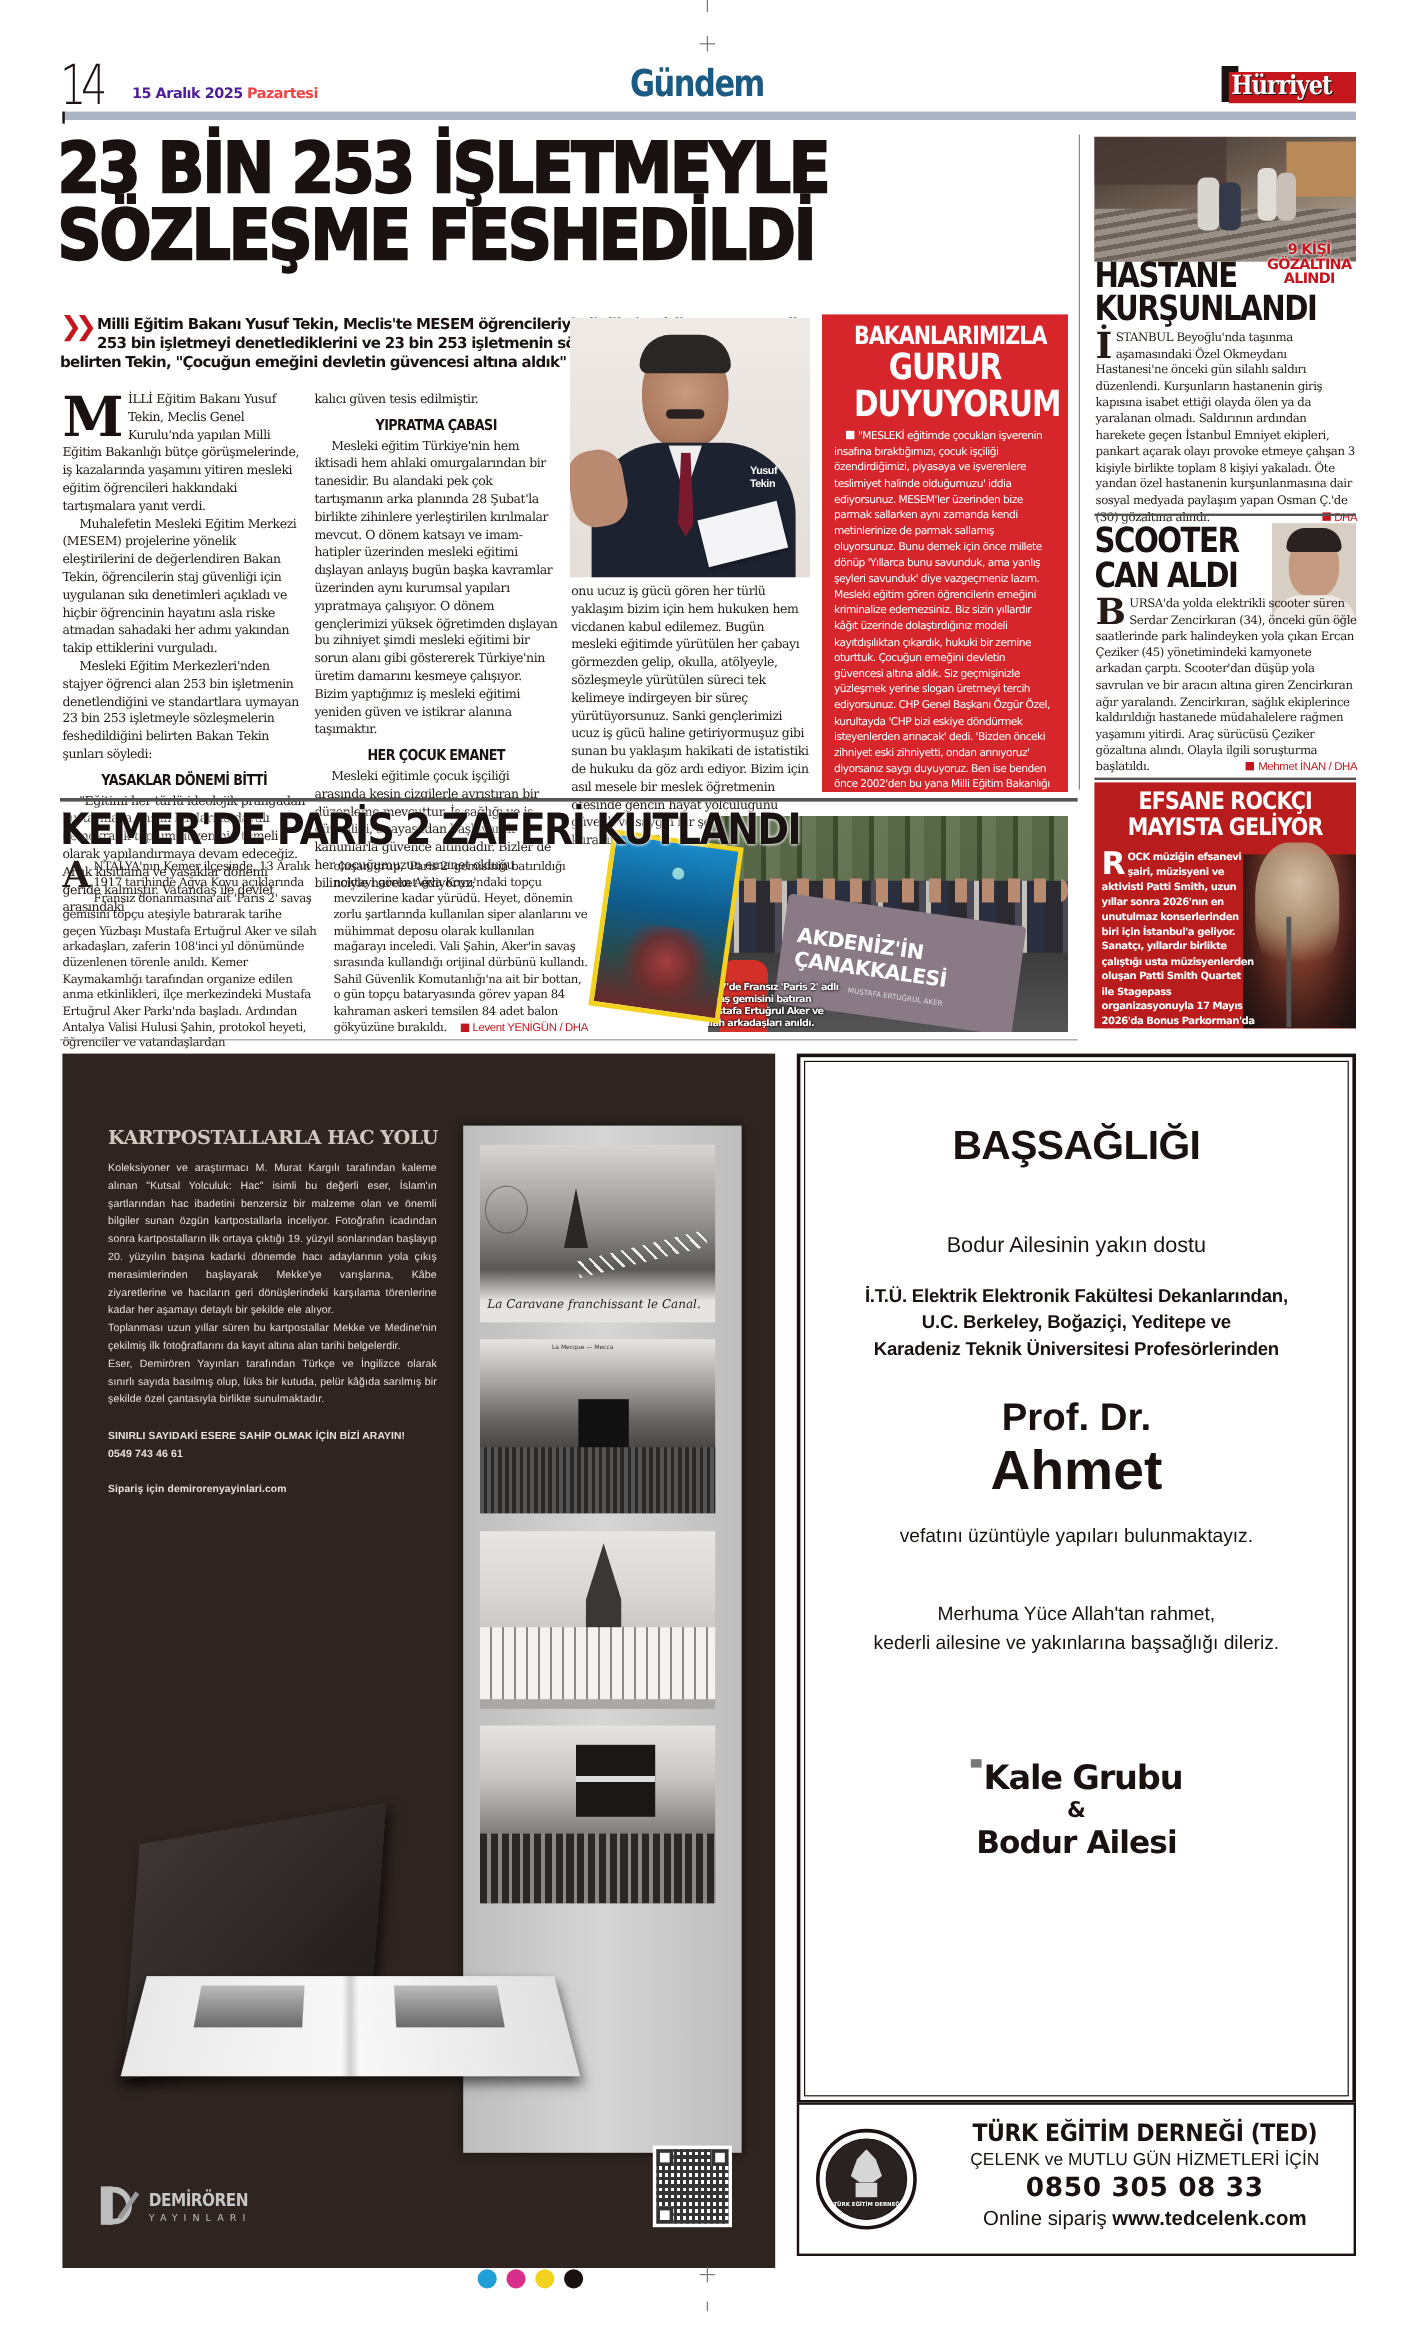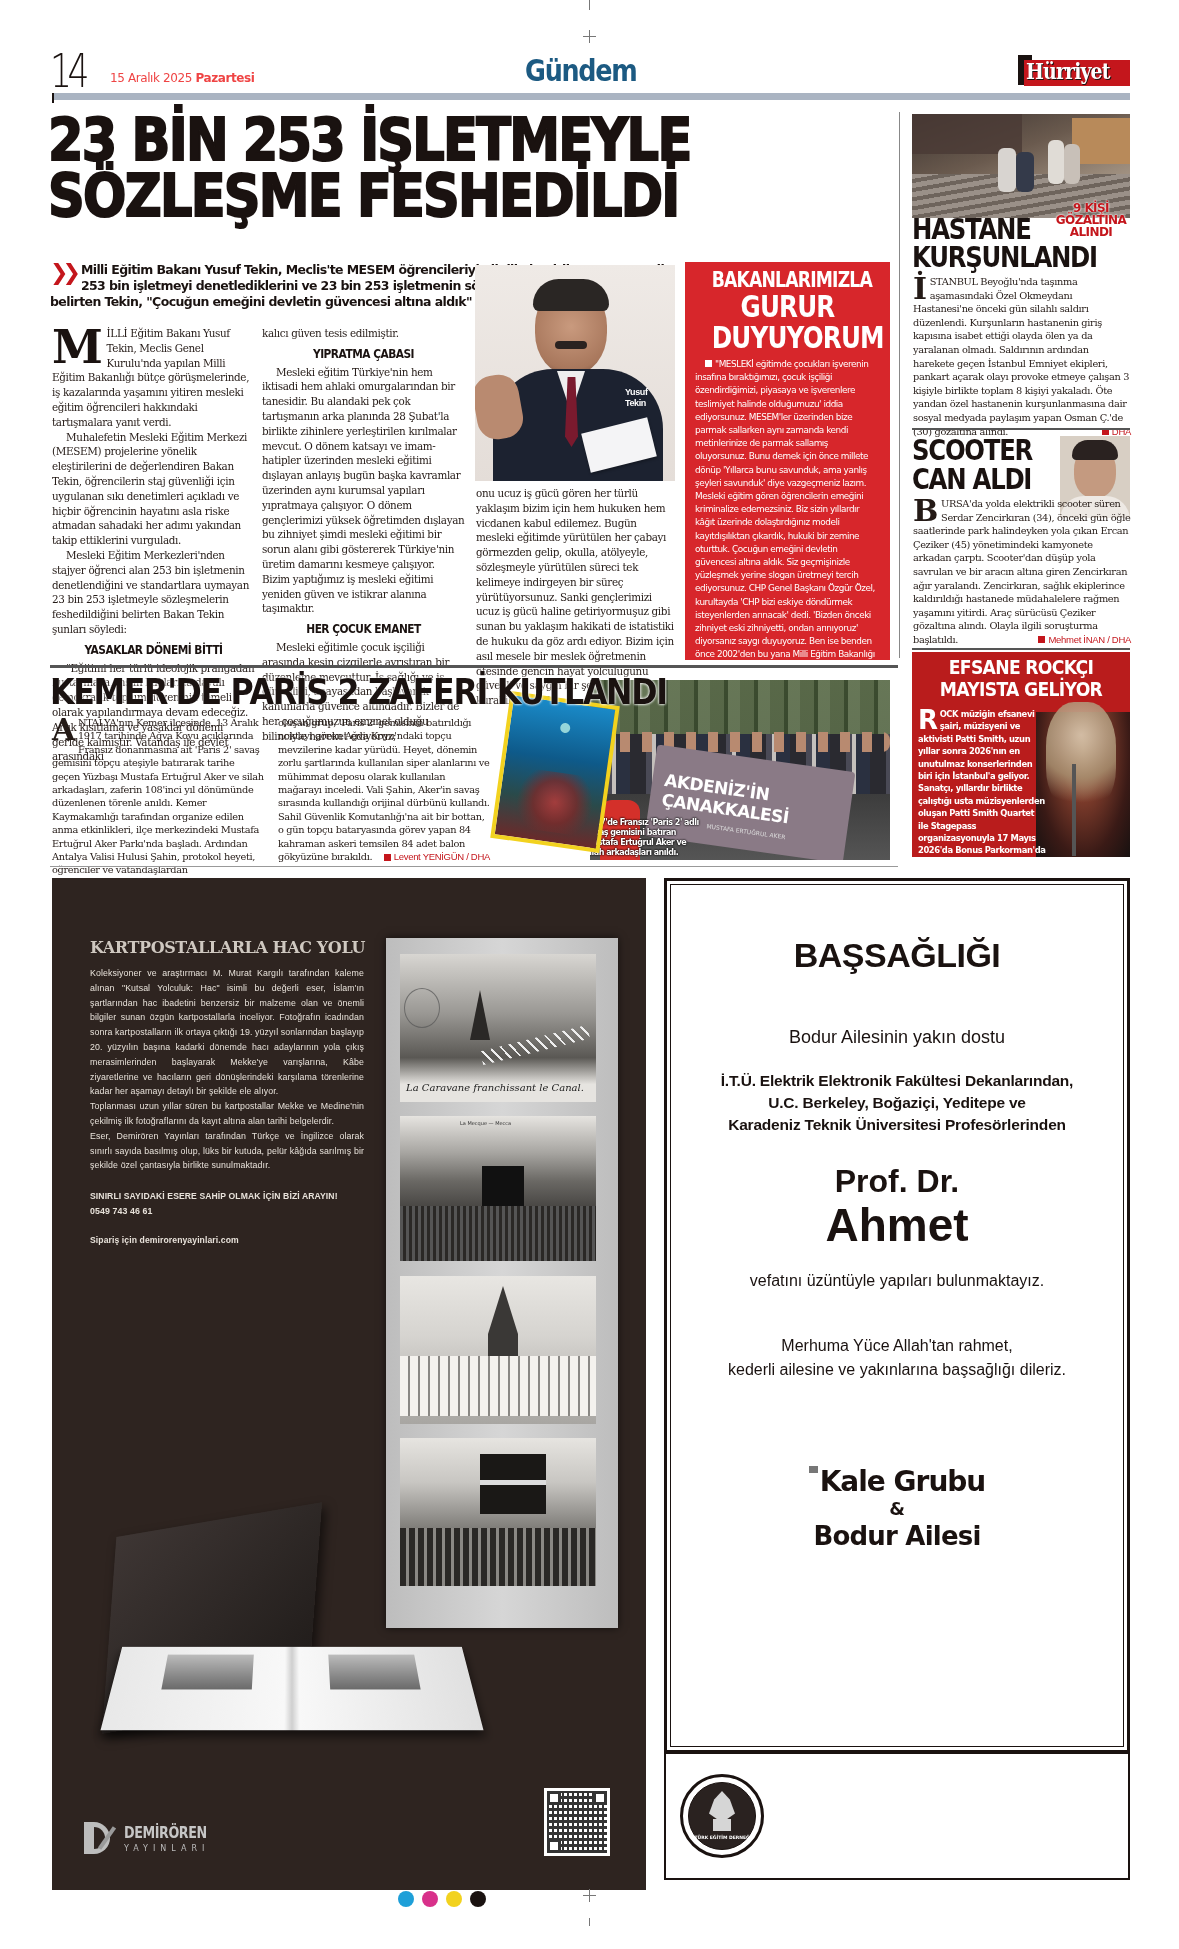--- a/index.html
+++ b/index.html
@@ -23,21 +23,21 @@
 </head>
 <body>
 
 <div class="crop-mark" style="left:589px;top:0;width:1px;height:10px;"></div>
 <div class="crop-mark" style="left:583px;top:36px;width:13px;height:1px;"></div>
 <div class="crop-mark" style="left:589px;top:30px;width:1px;height:13px;"></div>
 
 <header>
   <div class="abs" style="left:50px;top:46px;font-family:'DejaVu Sans',sans-serif;font-weight:200;font-size:46px;line-height:50px;letter-spacing:-6px;color:#1a1210;transform:scaleX(0.75);transform-origin:left;">14</div>
   <div class="abs cond" style="left:110px;top:71px;font-size:12px;color:#555;letter-spacing:-0.4px;">
-    <span style="font-weight:normal;color:#ef4444;">15 Aralık 2025</span>
+    <span style="font-weight:bold;color:#4c1d95;">15 Aralık 2025</span>
     <span style="font-weight:bold;color:#ef4444;">Pazartesi</span>
   </div>
   <div class="abs" style="left:525px;top:52px;font-family:'DejaVu Sans',sans-serif;font-weight:bold;font-size:31px;color:#1c5a82;letter-spacing:-1.5px;transform:scaleX(0.82);transform-origin:left;">Gündem</div>
   <div class="abs" style="left:1018px;top:55px;width:112px;height:32px;">
     <div style="position:absolute;left:0;top:0;width:14px;height:30px;background:#1a1210;"></div>
     <div style="position:absolute;left:6px;top:5px;width:106px;height:26px;background:#c4161c;"></div>
     <span style="position:absolute;left:8px;top:3px;font-family:'DejaVu Serif',serif;font-weight:bold;font-size:22px;color:#fff;letter-spacing:-1px;transform:scaleX(0.86);transform-origin:left;text-shadow:1px 1px 0 #1a1210;">Hürriyet</span>
   </div>
   <div class="abs" style="left:52px;top:93px;width:1078px;height:7px;background:#aab4c2;"></div>
   <div class="abs" style="left:52px;top:93px;width:2px;height:10px;background:#1a1210;"></div>
@@ -191,21 +191,21 @@
     <p>Toplanması uzun yıllar süren bu kartpostallar Mekke ve Medine'nin çekilmiş ilk fotoğraflarını da kayıt altına alan tarihi belgelerdir.</p>
     <p>Eser, Demirören Yayınları tarafından Türkçe ve İngilizce olarak sınırlı sayıda basılmış olup, lüks bir kutuda, pelür kâğıda sarılmış bir şekilde özel çantasıyla birlikte sunulmaktadır.</p>
     <p style="margin-top:16px;font-weight:bold;font-size:8.6px;">SINIRLI SAYIDAKİ ESERE SAHİP OLMAK İÇİN BİZİ ARAYIN!</p>
     <p style="font-weight:bold;">0549 743 46 61</p>
     <p style="margin-top:14px;font-weight:bold;font-size:8.6px;">
       <span>Sipariş için</span>
       <span>demirorenyayinlari.com</span>
     </p>
   </div>
 
-  <div class="abs" style="left:334px;top:60px;width:232px;height:690px;background:linear-gradient(90deg,#bdbdbd,#d6d6d6 50%,#bdbdbd);box-shadow:0 0 8px rgba(0,0,0,.6);">
+  <div class="abs" style="left:334px;top:60px;width:232px;height:856px;background:linear-gradient(90deg,#bdbdbd,#d6d6d6 50%,#bdbdbd);box-shadow:0 0 8px rgba(0,0,0,.6);">
     <div class="abs" style="left:14px;top:16px;width:196px;height:148px;background:linear-gradient(180deg,#d8d6d2 0%,#9a9894 40%,#5a5854 70%,#e6e4e0 88%);">
       <div style="position:absolute;left:4px;top:34px;width:36px;height:40px;border:1px solid #555;border-radius:50%;opacity:.7;"></div>
       <div style="position:absolute;left:70px;top:36px;width:20px;height:50px;background:#2a2826;clip-path:polygon(50% 0,100% 100%,0 100%);"></div>
       <div style="position:absolute;left:80px;top:84px;width:110px;height:14px;background:repeating-linear-gradient(60deg,#eee 0 2px,transparent 2px 8px);transform:rotate(-14deg);"></div>
       <div style="position:absolute;left:6px;top:128px;font-family:'DejaVu Serif',serif;font-style:italic;font-size:10px;color:#222;white-space:nowrap;">La Caravane franchissant le Canal.</div>
     </div>
     <div class="abs" style="left:14px;top:178px;width:196px;height:145px;background:linear-gradient(180deg,#e6e4e0 0%,#a8a6a2 25%,#6a6864 45%,#3a3836 70%,#2a2826 100%);">
       <div style="position:absolute;left:60px;top:4px;font-size:5px;color:#333;font-family:'DejaVu Sans',sans-serif;">La Mecque — Mecca</div>
       <div style="position:absolute;left:82px;top:50px;width:42px;height:44px;background:#111;"></div>
       <div style="position:absolute;left:0;top:90px;width:196px;height:55px;background:repeating-linear-gradient(90deg,#555 0 3px,#2a2826 3px 6px);"></div>
@@ -276,20 +276,29 @@
   </div>
 </section>
 
 <section class="abs" style="left:664px;top:1752px;width:466px;height:128px;border:2px solid #1a1210;background:#fff;">
   <div style="position:absolute;left:14px;top:20px;width:84px;height:84px;border-radius:50%;border:3px solid #1a1210;">
     <div style="position:absolute;left:5px;top:5px;width:68px;height:68px;border-radius:50%;border:1px solid #1a1210;background:#2a2220;"></div>
     <div style="position:absolute;left:26px;top:14px;width:26px;height:28px;background:#d6d6d6;border-radius:50% 50% 20% 20%;clip-path:polygon(50% 0,80% 30%,100% 80%,70% 100%,30% 100%,0 80%,20% 30%);"></div>
     <div style="position:absolute;left:30px;top:42px;width:18px;height:12px;background:#d6d6d6;"></div>
     <div style="position:absolute;left:10px;top:58px;width:60px;text-align:center;font-family:'DejaVu Sans',sans-serif;font-size:4.5px;font-weight:bold;color:#fff;">TÜRK EĞİTİM DERNEĞİ</div>
   </div>
+  <div style="position:absolute;left:118px;top:10px;width:340px;text-align:center;color:#1a1210;">
+    <div style="font-family:'DejaVu Sans',sans-serif;font-weight:bold;font-size:20px;line-height:26px;letter-spacing:-0.4px;white-space:nowrap;transform:scaleX(0.92);">TÜRK EĞİTİM DERNEĞİ (TED)</div>
+    <div style="font-family:'Liberation Sans',sans-serif;font-size:14.5px;line-height:20px;white-space:nowrap;">ÇELENK ve MUTLU GÜN HİZMETLERİ İÇİN</div>
+    <div style="font-family:'DejaVu Sans',sans-serif;font-weight:bold;font-size:22px;line-height:28px;letter-spacing:0.5px;">0850 305 08 33</div>
+    <div style="font-family:'Liberation Sans',sans-serif;font-size:17px;line-height:22px;white-space:nowrap;">
+      <span>Online sipariş</span>
+      <span style="font-weight:bold;">www.tedcelenk.com</span>
+    </div>
+  </div>
 </section>
 
 <div class="abs" style="left:398px;top:1891px;height:14px;display:flex;gap:8px;">
   <span style="width:16px;height:16px;border-radius:50%;background:#1e9fd8;display:block;"></span>
   <span style="width:16px;height:16px;border-radius:50%;background:#d8308a;display:block;"></span>
   <span style="width:16px;height:16px;border-radius:50%;background:#f2d21f;display:block;"></span>
   <span style="width:16px;height:16px;border-radius:50%;background:#1a1210;display:block;"></span>
 </div>
 <div class="crop-mark" style="left:583px;top:1895px;width:13px;height:1px;"></div>
 <div class="crop-mark" style="left:589px;top:1889px;width:1px;height:13px;"></div>

